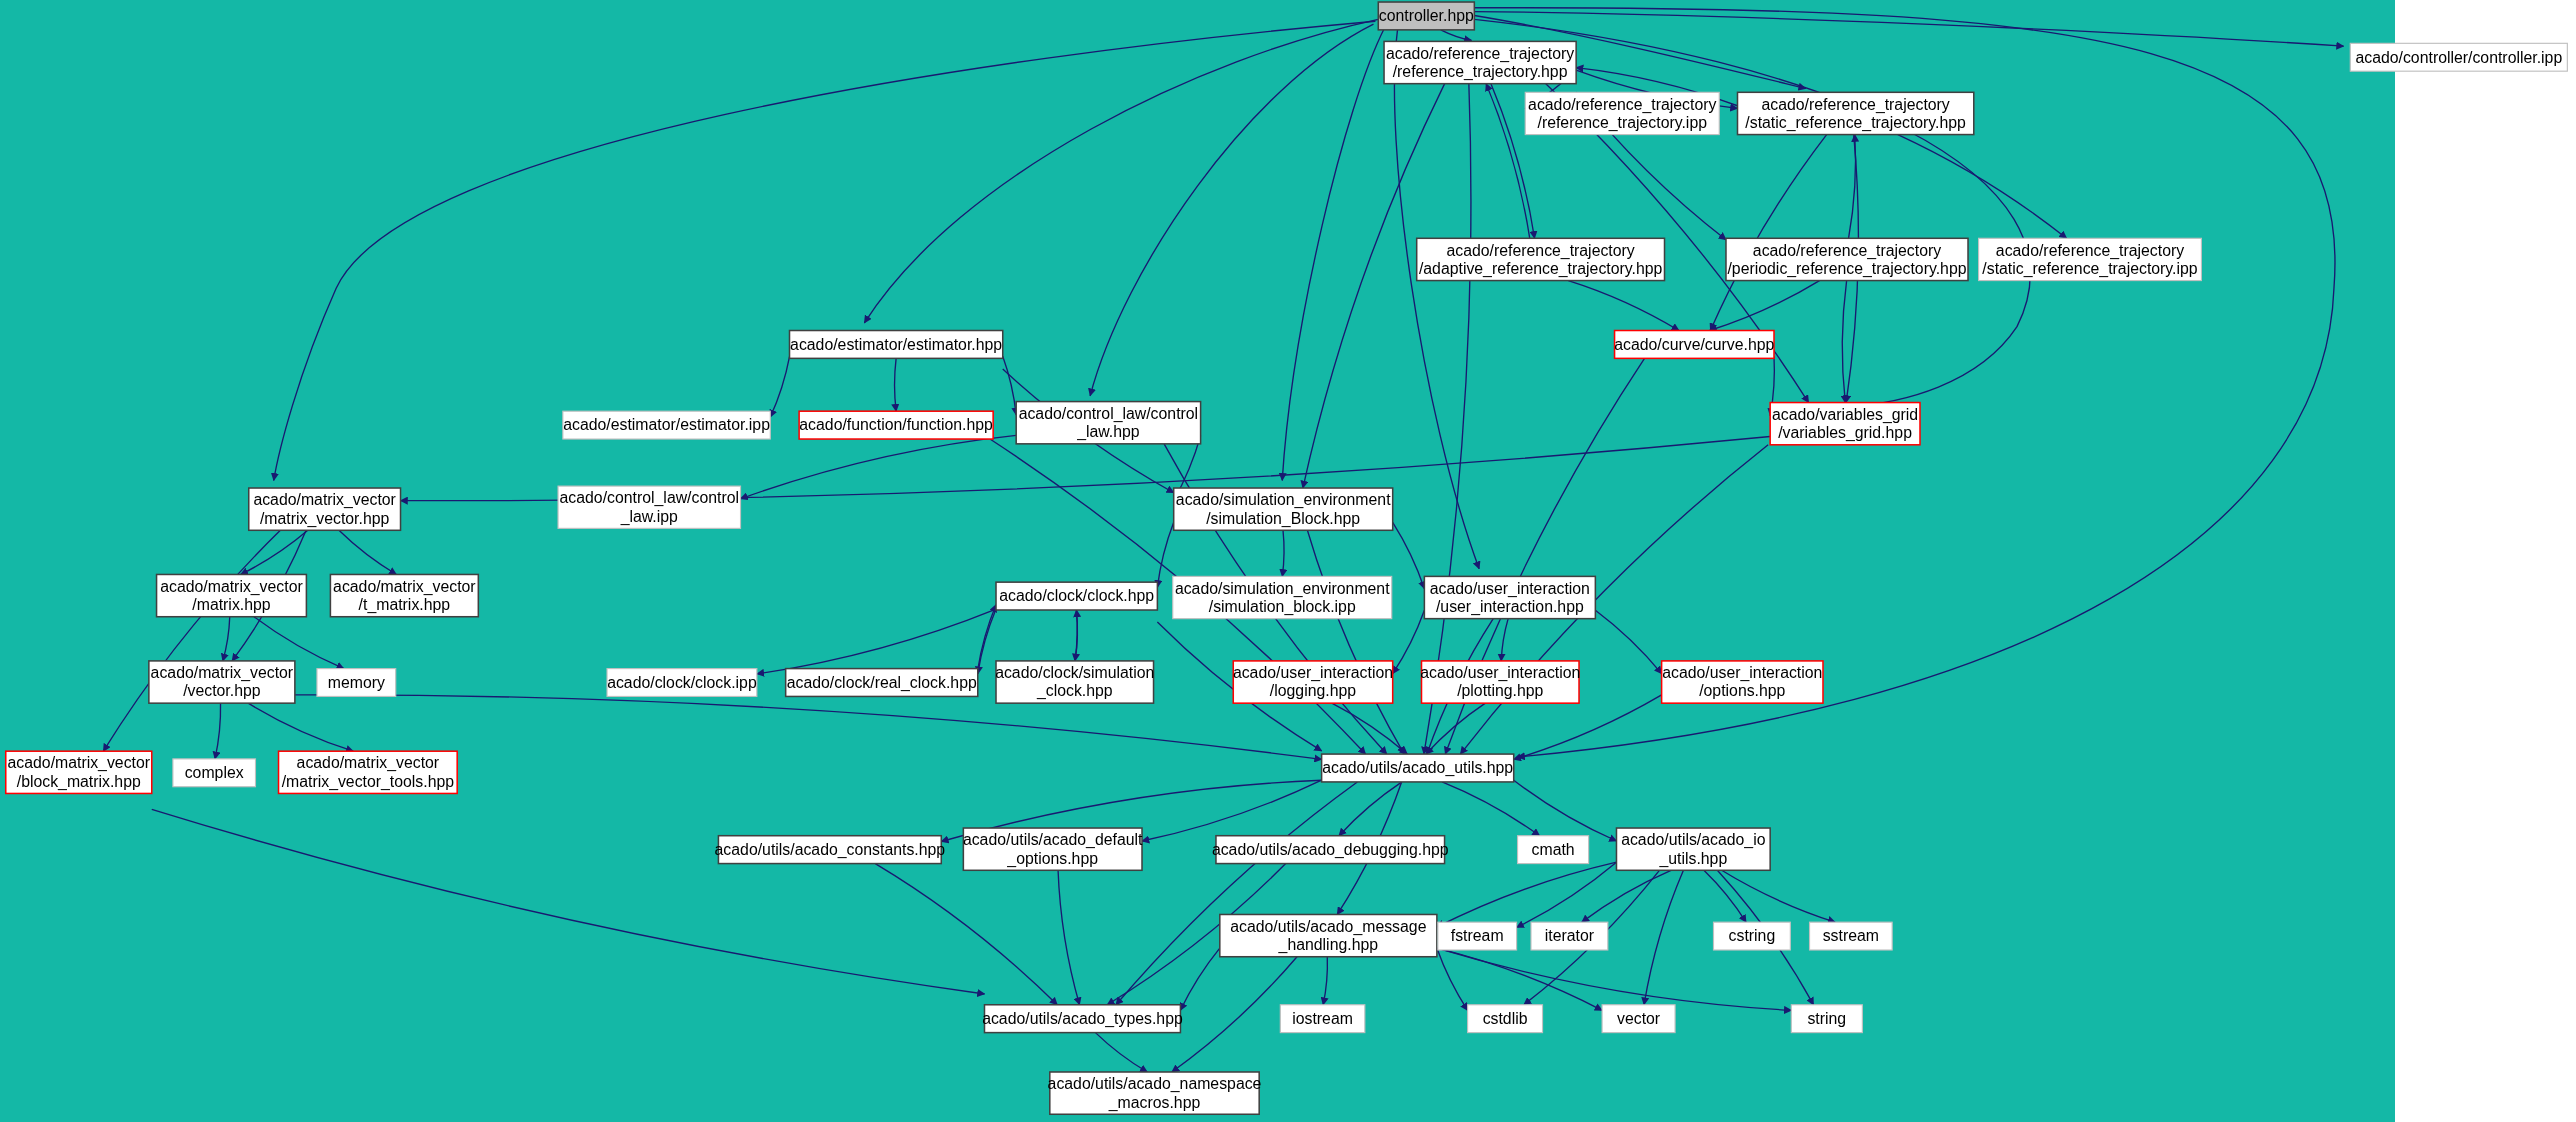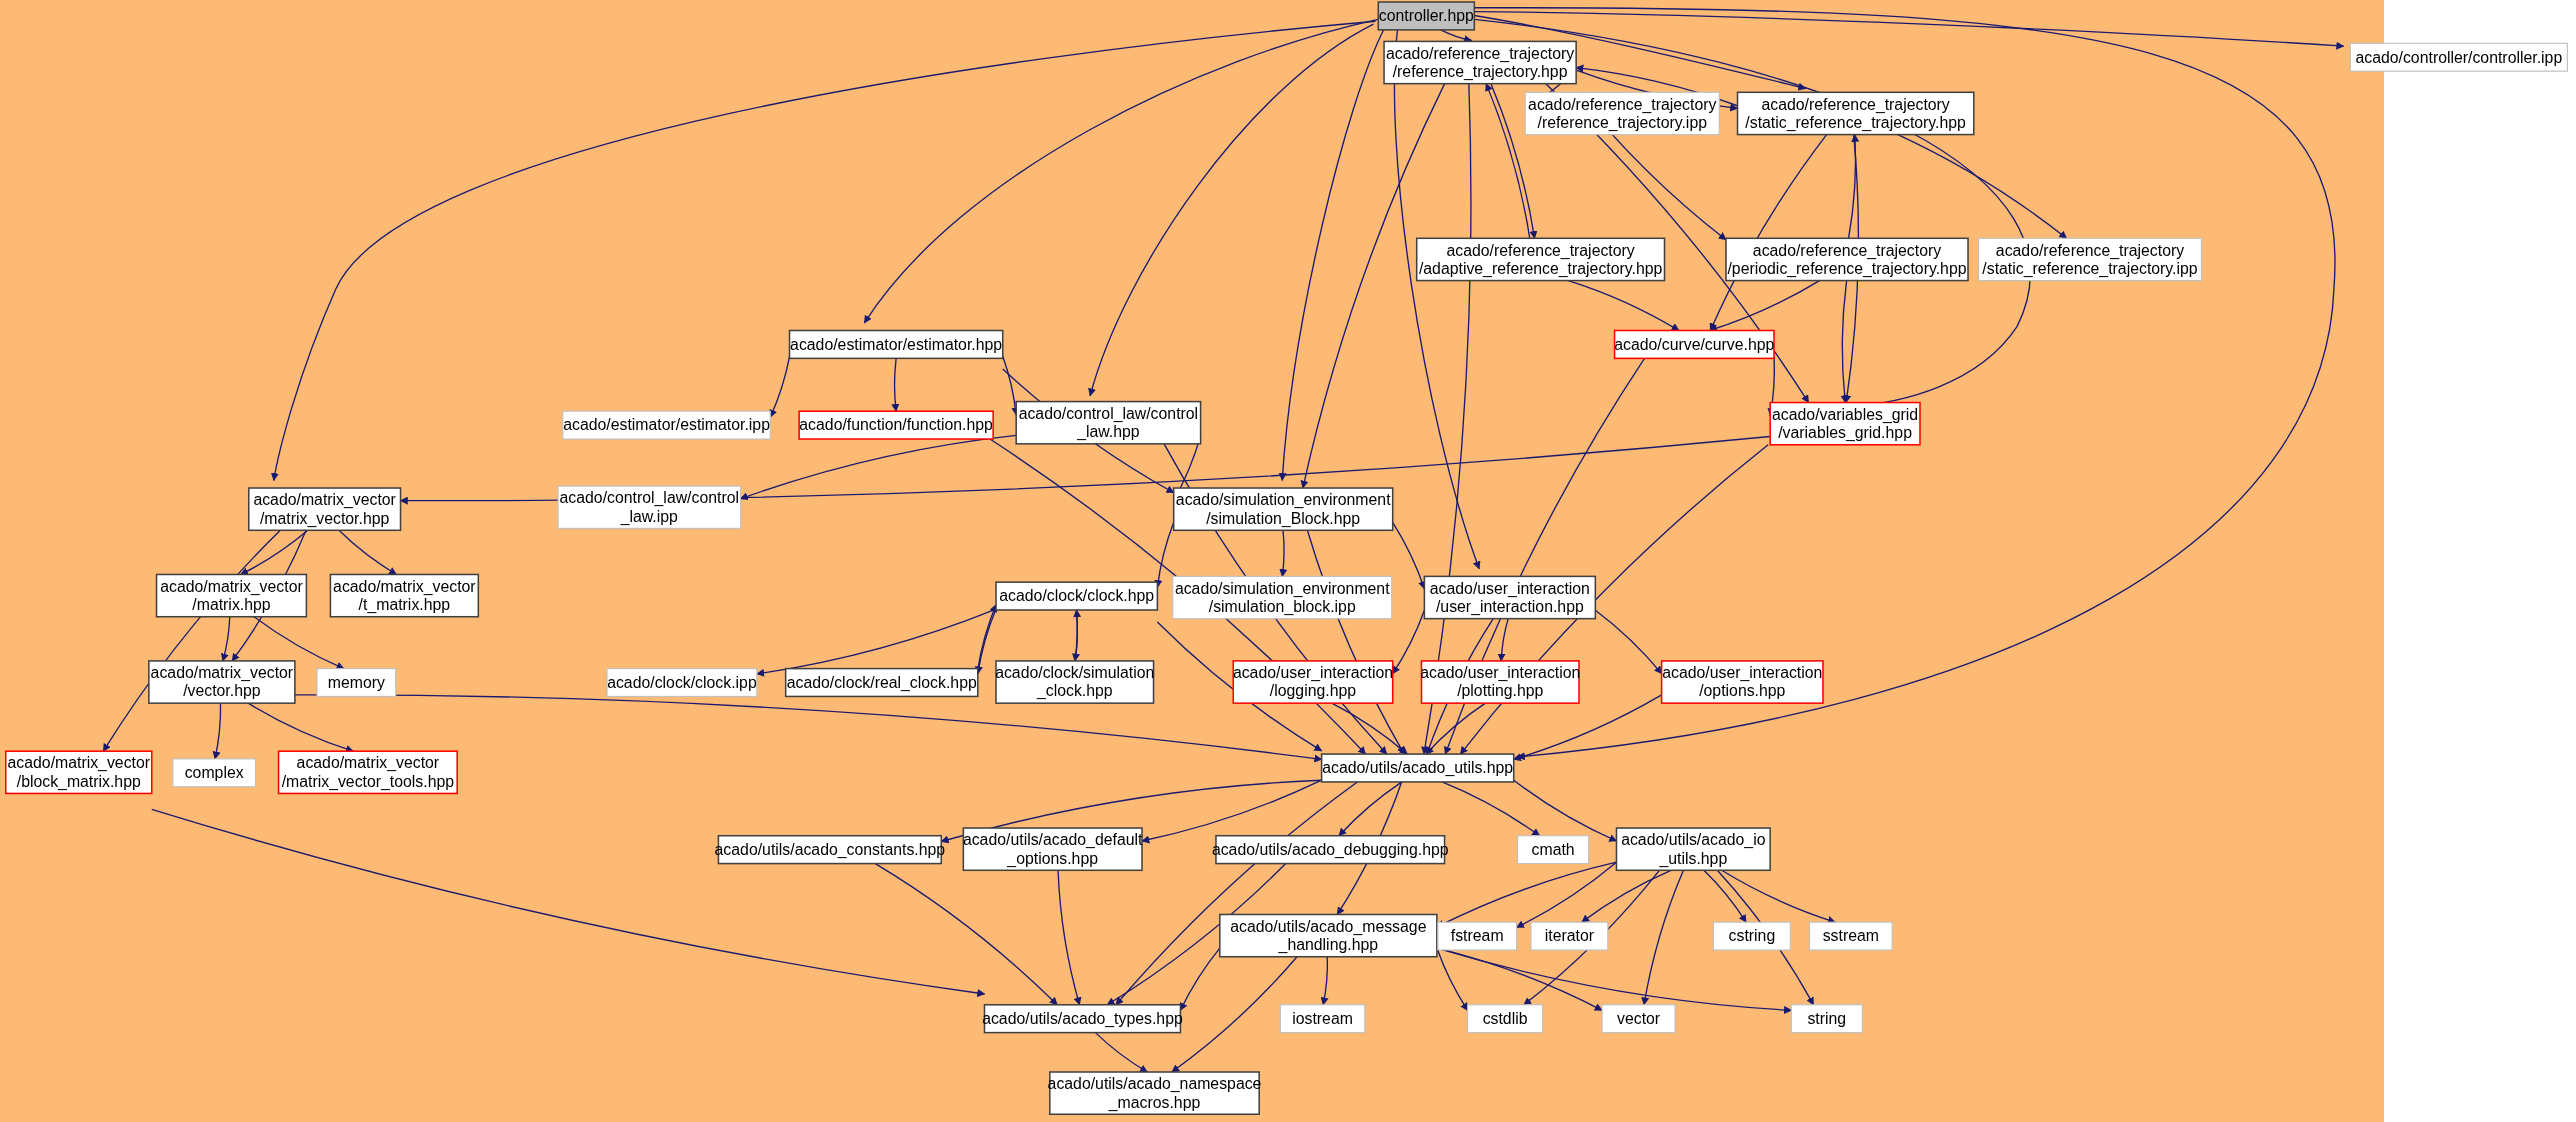--- a/index.html
+++ b/index.html
@@ -1,17 +1,17 @@
 <!DOCTYPE html>
 <html><head>
 <meta charset="utf-8">
 <style>
   html,body{margin:0;padding:0;background:#ffffff;}
-  #graph-root{position:relative;width:2384px;height:1123px;background:#fdba74;
-    font-family:"Liberation Sans", sans-serif;}
+  #graph-root{position:relative;width:2384px;height:1123px;background:#14b8a6;
+    font-family:"Liberation Sans", sans-serif;padding-left:11px;}
   svg{position:absolute;left:0;top:0;width:2576px;height:1123px;}
   .node-label{font-size:16.5px;fill:#000000;font-family:"Liberation Sans", sans-serif;}
 </style>
 </head>
 <body>
 
 <div id="graph-root">
   <svg id="graph-svg" viewBox="0 0 2682 1169">
     <defs>
       <marker id="arrow" viewBox="0 0 10 10" refX="9" refY="5" markerWidth="6" markerHeight="6" orient="auto-start-reverse">

